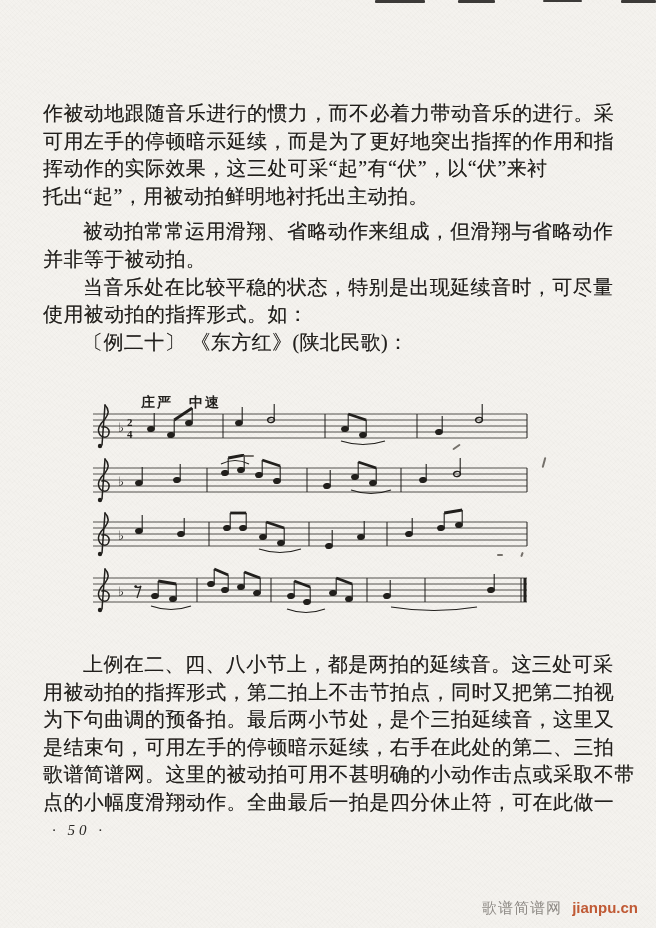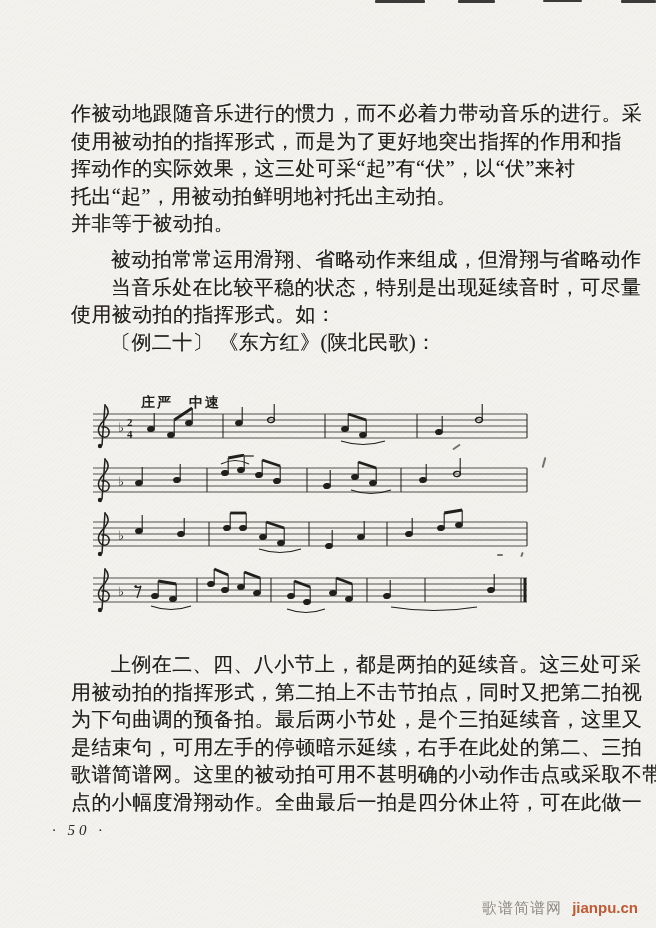--- a/index.html
+++ b/index.html
@@ -6,21 +6,21 @@
   .page{
     position:relative;width:656px;height:928px;overflow:hidden;
     background:#f4f2ee;
     background-image:repeating-linear-gradient(47deg, rgba(120,115,105,0.025) 0 1px, transparent 1px 3px),
                      repeating-linear-gradient(-43deg, rgba(120,115,105,0.02) 0 1px, transparent 1px 4px);
     font-family:"Liberation Serif","DejaVu Serif",serif;
     color:#211f1c;
   }
   .edge-mark{position:absolute;background:#3c3a38;border-radius:1px;}
   .speck{position:absolute;background:#55504a;opacity:.8;border-radius:1px;}
-  .text-block{position:absolute;left:43px;width:578px;margin-left:28px;}
+  .text-block{position:absolute;left:43px;width:578px;}
   .text-block.upper{top:100px;}
   .text-block.lower{top:651px;}
   .tline{
     font-size:20px;line-height:27.6px;height:27.6px;white-space:nowrap;
     letter-spacing:0.4px;font-weight:500;
     text-shadow:0 0 .4px rgba(33,31,28,.55);
   }
   .music{position:absolute;left:0;top:0;width:656px;height:650px;}
   .tempo{
     position:absolute;left:141px;top:394px;font-size:14px;font-weight:bold;
@@ -45,25 +45,25 @@
 
   <div id="edge-marks">
       <div class="edge-mark" style="left: 375px; top: 0px; width: 50px; height: 3px;"></div>
       <div class="edge-mark" style="left: 458px; top: 0px; width: 37px; height: 3px;"></div>
       <div class="edge-mark" style="left: 543px; top: 0px; width: 39px; height: 2px;"></div>
       <div class="edge-mark" style="left: 621px; top: 0px; width: 35px; height: 3px;"></div>
     </div>
 
   <div class="text-block upper">
       <div class="tline">作被动地跟随音乐进行的惯力，而不必着力带动音乐的进行。采</div>
-      <div class="tline">使用被动拍的指挥形式，而是为了更好地突出指挥的作用和指</div>
+      <div class="tline">可用左手的停顿暗示延续，而是为了更好地突出指挥的作用和指</div>
       <div class="tline">挥动作的实际效果，这三处可采“起”有“伏”，以“伏”来衬</div>
       <div class="tline">托出“起”，用被动拍鲜明地衬托出主动拍。</div>
+      <div class="tline" style="padding-left: 40px; margin-top: 8px;">被动拍常常运用滑翔、省略动作来组成，但滑翔与省略动作</div>
       <div class="tline">并非等于被动拍。</div>
-      <div class="tline" style="padding-left: 40px; margin-top: 8px;">被动拍常常运用滑翔、省略动作来组成，但滑翔与省略动作</div>
       <div class="tline" style="padding-left: 40px;">当音乐处在比较平稳的状态，特别是出现延续音时，可尽量</div>
       <div class="tline">使用被动拍的指挥形式。如：</div>
       <div class="tline" style="padding-left: 40px;">〔例二十〕 《东方红》(陕北民歌)：</div>
     </div>
 
   <div class="music">
     <div class="tempo">庄严　中速</div>
     <div id="staves">
         <svg viewBox="0 0 460 56" width="460" height="56" class="staff-svg" style="top: 400px;">
           <line x1="0" y1="14" x2="434" y2="14" stroke="#211f1c" stroke-width="0.9" opacity="0.85"></line>

